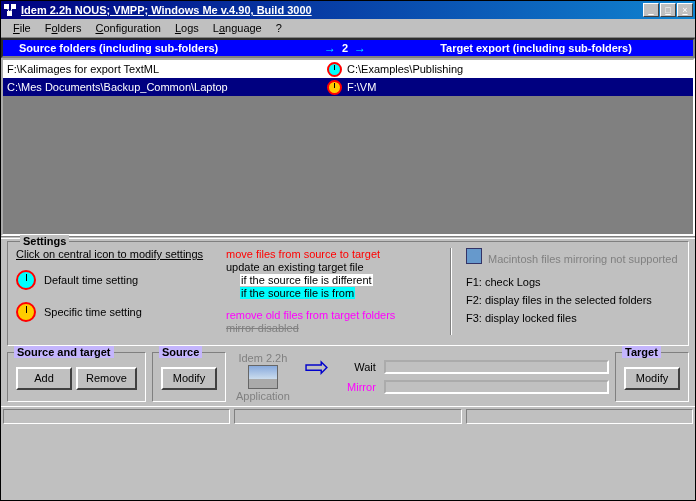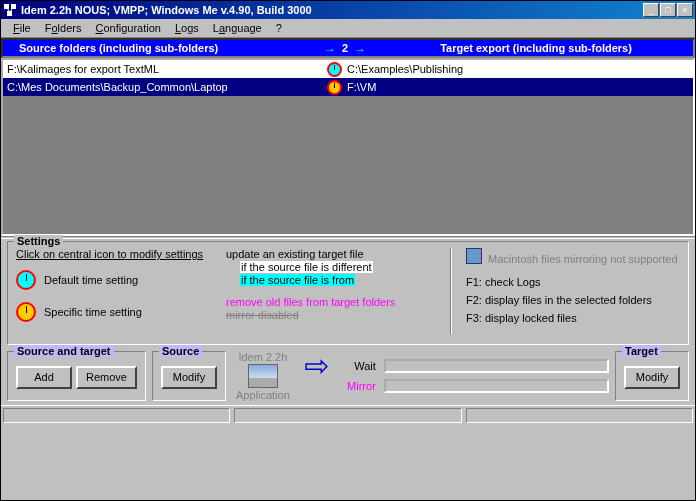--- a/index.html
+++ b/index.html
@@ -1,18 +1,18 @@
 <!DOCTYPE html>
 <html><head>
 <meta charset="utf-8">
 <style>
 * { box-sizing: border-box; margin: 0; padding: 0; font-family: "Tahoma", "MS Sans Serif", sans-serif; font-size: 11px; }
 body { background: #c0c0c0; }
 .window { width: 696px; height: 501px; border: 1px solid #000; background: #c0c0c0; display: flex; flex-direction: column; }
-.titlebar { height: 18px; background: linear-gradient(to right, #000080, #1084d0); color: #fff; display: flex; align-items: center; padding: 5px 2px; }
+.titlebar { height: 18px; background: linear-gradient(to right, #000080, #1084d0); color: #fff; display: flex; align-items: center; padding: 5px 2px; text-decoration: underline; }
 .titlebar .sys-icon { width: 14px; height: 14px; margin-right: 4px; }
 .titlebar .title { font-weight: bold; flex: 1; }
 .titlebar .win-btns { display: flex; gap: 1px; }
 .win-btn { width: 16px; height: 14px; background: #c0c0c0; border: 1px solid; border-color: #fff #404040 #404040 #fff; font-size: 9px; display: flex; align-items: center; justify-content: center; cursor: pointer; }
 .menubar { height: 19px; background: #c0c0c0; display: flex; align-items: center; padding: 0 6px; gap: 2px; border-bottom: 1px solid #808080; }
 .menu-item { padding: 1px 6px; cursor: pointer; }
 .menu-item span.u { text-decoration: underline; }
 .header-row { height: 20px; background: #0000ff; color: #fff; display: flex; align-items: center; font-weight: bold; border: 2px inset #808080; }
 .header-left { flex: 0 0 308px; padding-left: 16px; }
 .header-mid { flex: 0 0 68px; display: flex; align-items: center; justify-content: center; gap: 6px; }
@@ -24,21 +24,21 @@
 .folder-row.r1 { background: #000080; color: #fff; }
 .src-cell { flex: 0 0 320px; padding-left: 4px; white-space: nowrap; overflow: hidden; }
 .icon-cell { flex: 0 0 22px; display: flex; align-items: center; justify-content: center; }
 .tgt-cell { flex: 1; padding-left: 2px; }
 .clock-cyan { width: 15px; height: 15px; border-radius: 50%; background: #00ffff; border: 2px solid #ff0000; position: relative; }
 .clock-orange { width: 15px; height: 15px; border-radius: 50%; background: #ffcc00; border: 2px solid #ff0000; position: relative; }
 .clock-cyan::after, .clock-orange::after { content:""; position:absolute; left:50%; top:15%; width:1px; height:40%; background:#000; }
 .sep-3d { height: 3px; border-top: 1px solid #808080; border-bottom: 1px solid #fff; }
 .settings { padding: 2px 6px 4px 6px; }
 .fieldset { border: 1px solid #808080; border-right-color:#fff; border-bottom-color:#fff; padding: 6px 8px 10px 8px; position: relative; }
-.fieldset .legend { position: absolute; top: -7px; left: 6px; background: #c0c0c0; padding: 0 3px; font-weight: bold; }
+.fieldset .legend { position: absolute; top: -7px; left: 12px; background: #c0c0c0; padding: 0 3px; font-weight: bold; }
 .settings-cols { display: flex; gap: 10px; }
 .col { flex: 1; }
 .col1-title { text-decoration: underline; margin-bottom: 10px; }
 .setting-row { display: flex; align-items: center; gap: 8px; margin-bottom: 12px; }
 .red-txt { color: #ff0000; }
 .mag-txt { color: #ff00ff; }
 .hl-white { background: #fff; display: inline-block; padding: 0 1px; }
 .hl-cyan { background: #00ffff; display: inline-block; padding: 0 1px; }
 .strike { text-decoration: line-through; color: #808080; }
 .col2 div { margin-bottom: 1px; }
@@ -130,20 +130,21 @@
           <div class="setting-row">
             <div class="clock-cyan" style="width:20px;height:20px"></div>
             <span>Default time setting</span>
           </div>
           <div class="setting-row">
             <div class="clock-orange" style="width:20px;height:20px"></div>
             <span>Specific time setting</span>
           </div>
         </div>
         <div class="col col2" style="flex:0 0 210px">
+          <div class="red-txt">move files from source to target</div>
           <div>update an existing target file</div>
           <div class="indent"><span class="hl-white">if the source file is different</span></div>
           <div class="indent"><span class="hl-cyan">if the source file is from</span></div>
           <div style="height:8px"></div>
           <div class="mag-txt">remove old files from target folders</div>
           <div class="strike">mirror disabled</div>
         </div>
         <div class="divider-v"></div>
         <div class="col col3">
           <div class="mac-row">

